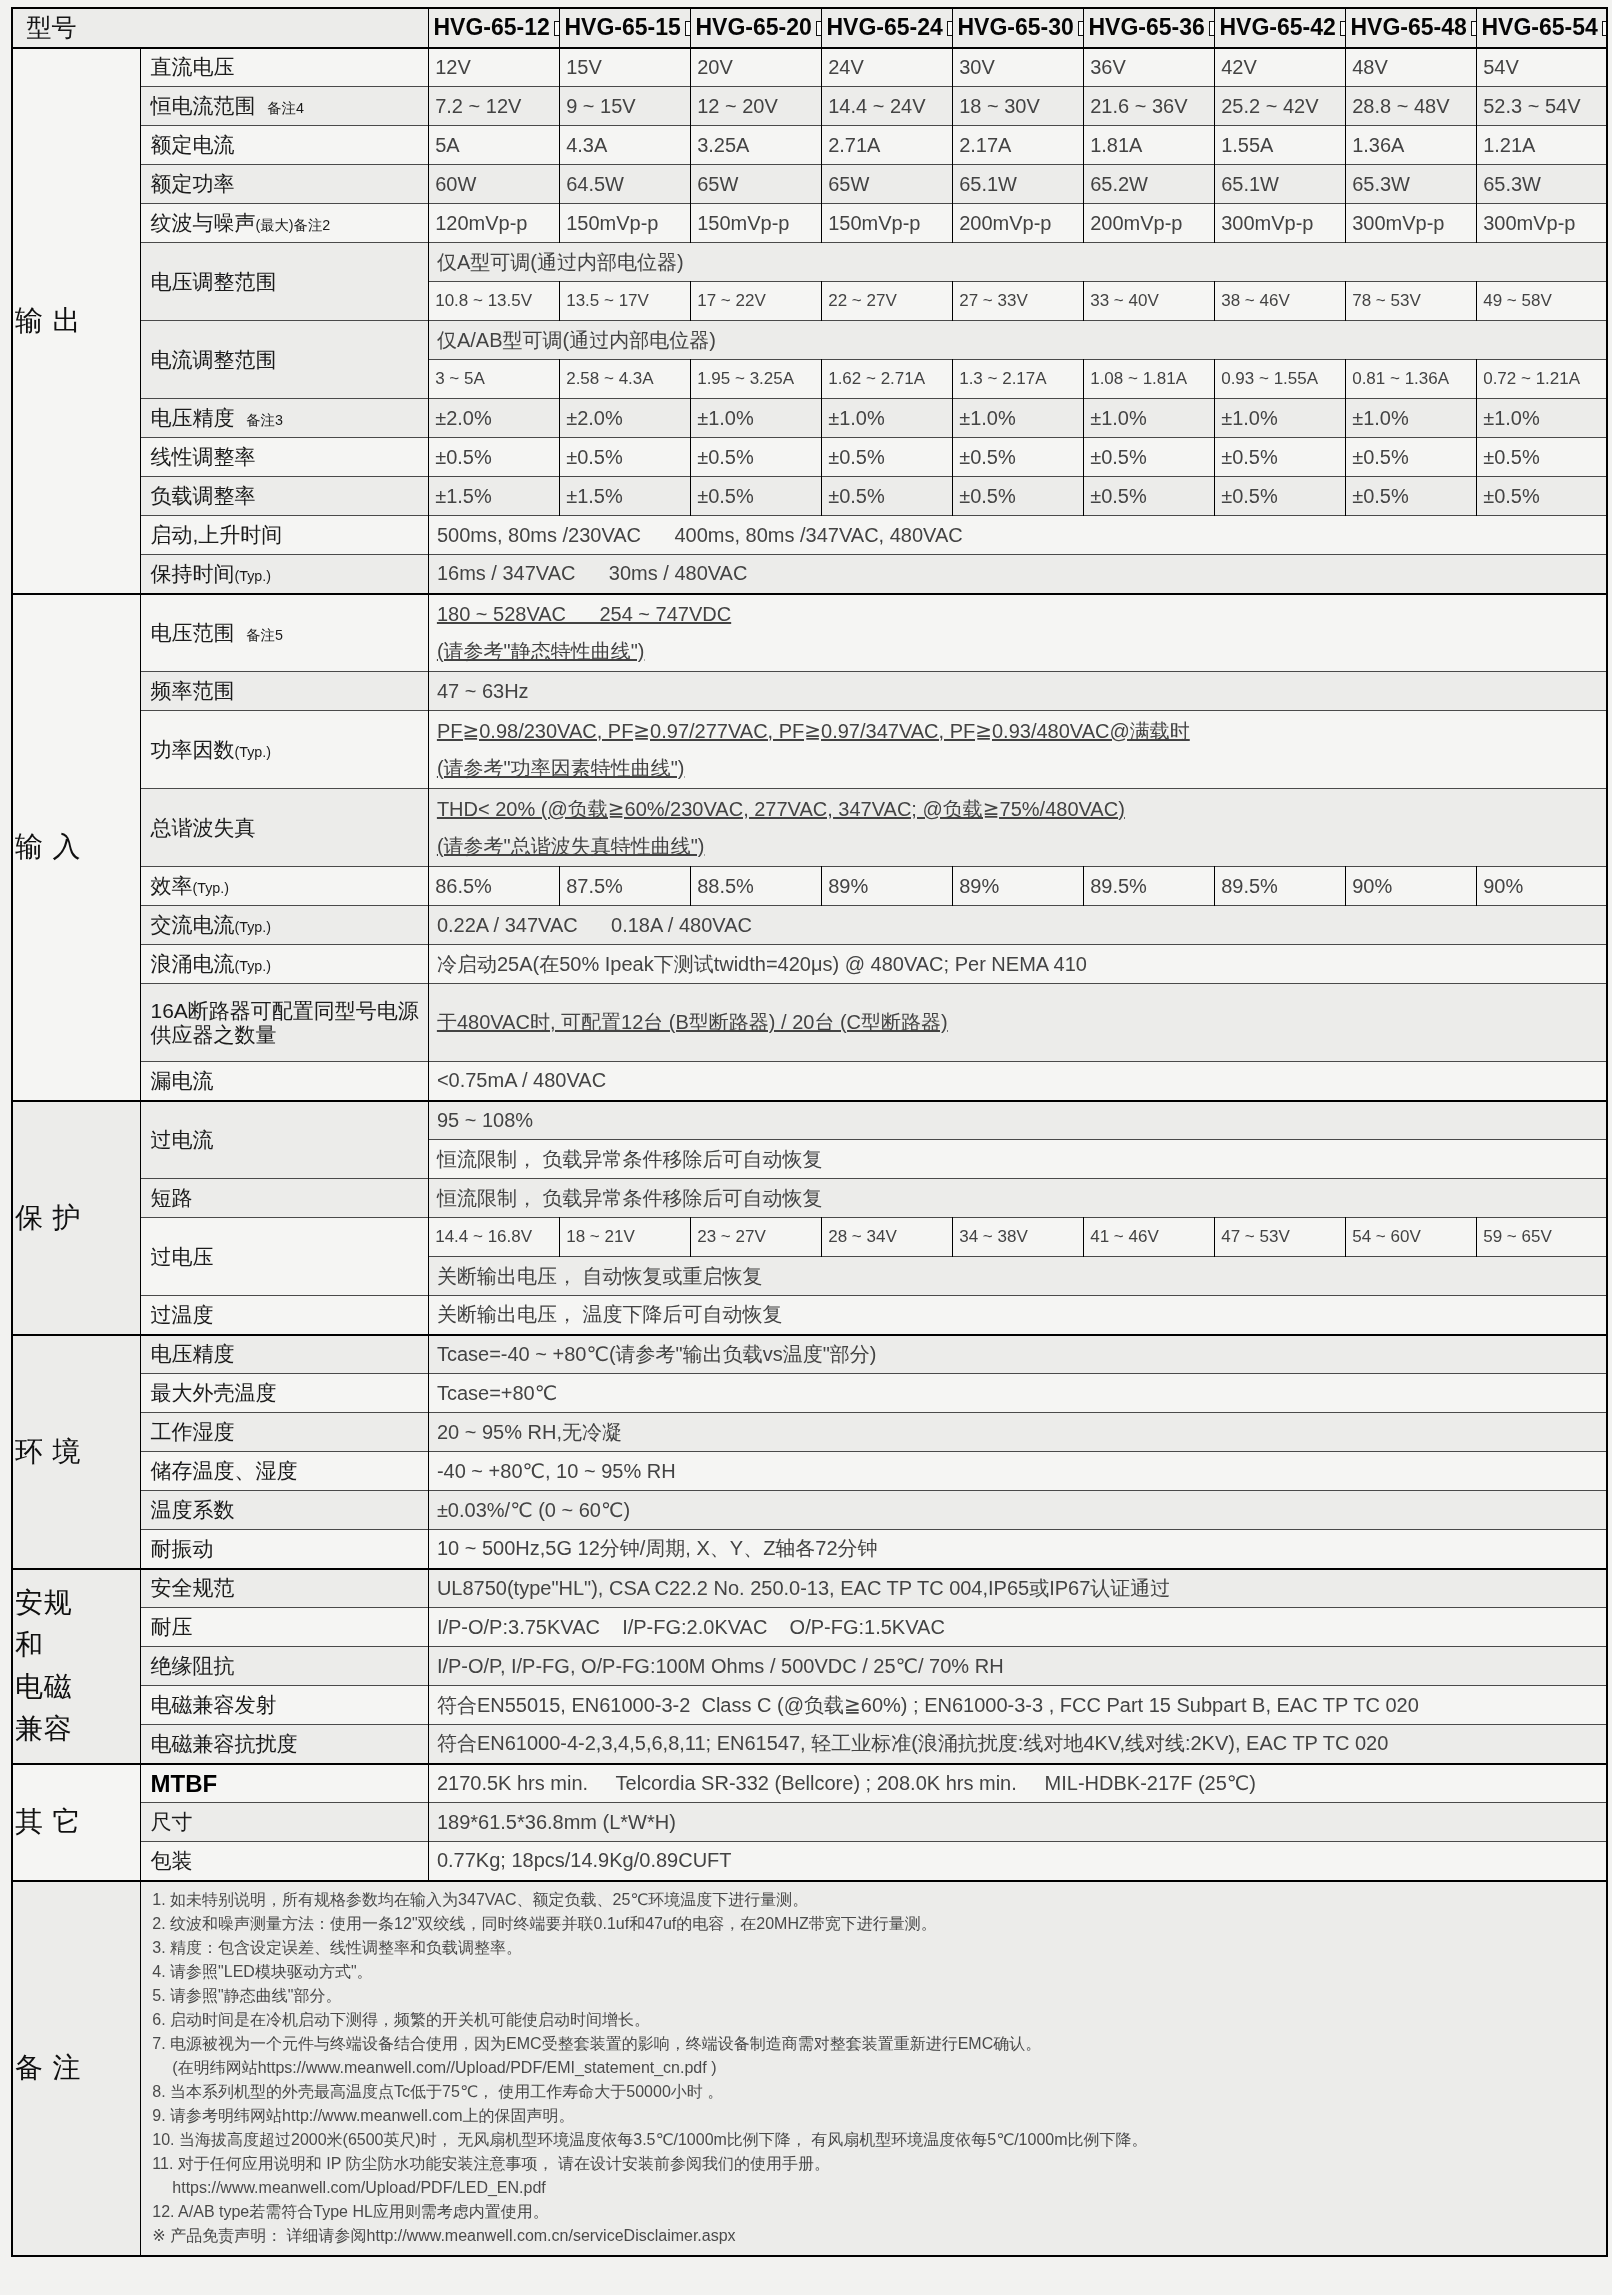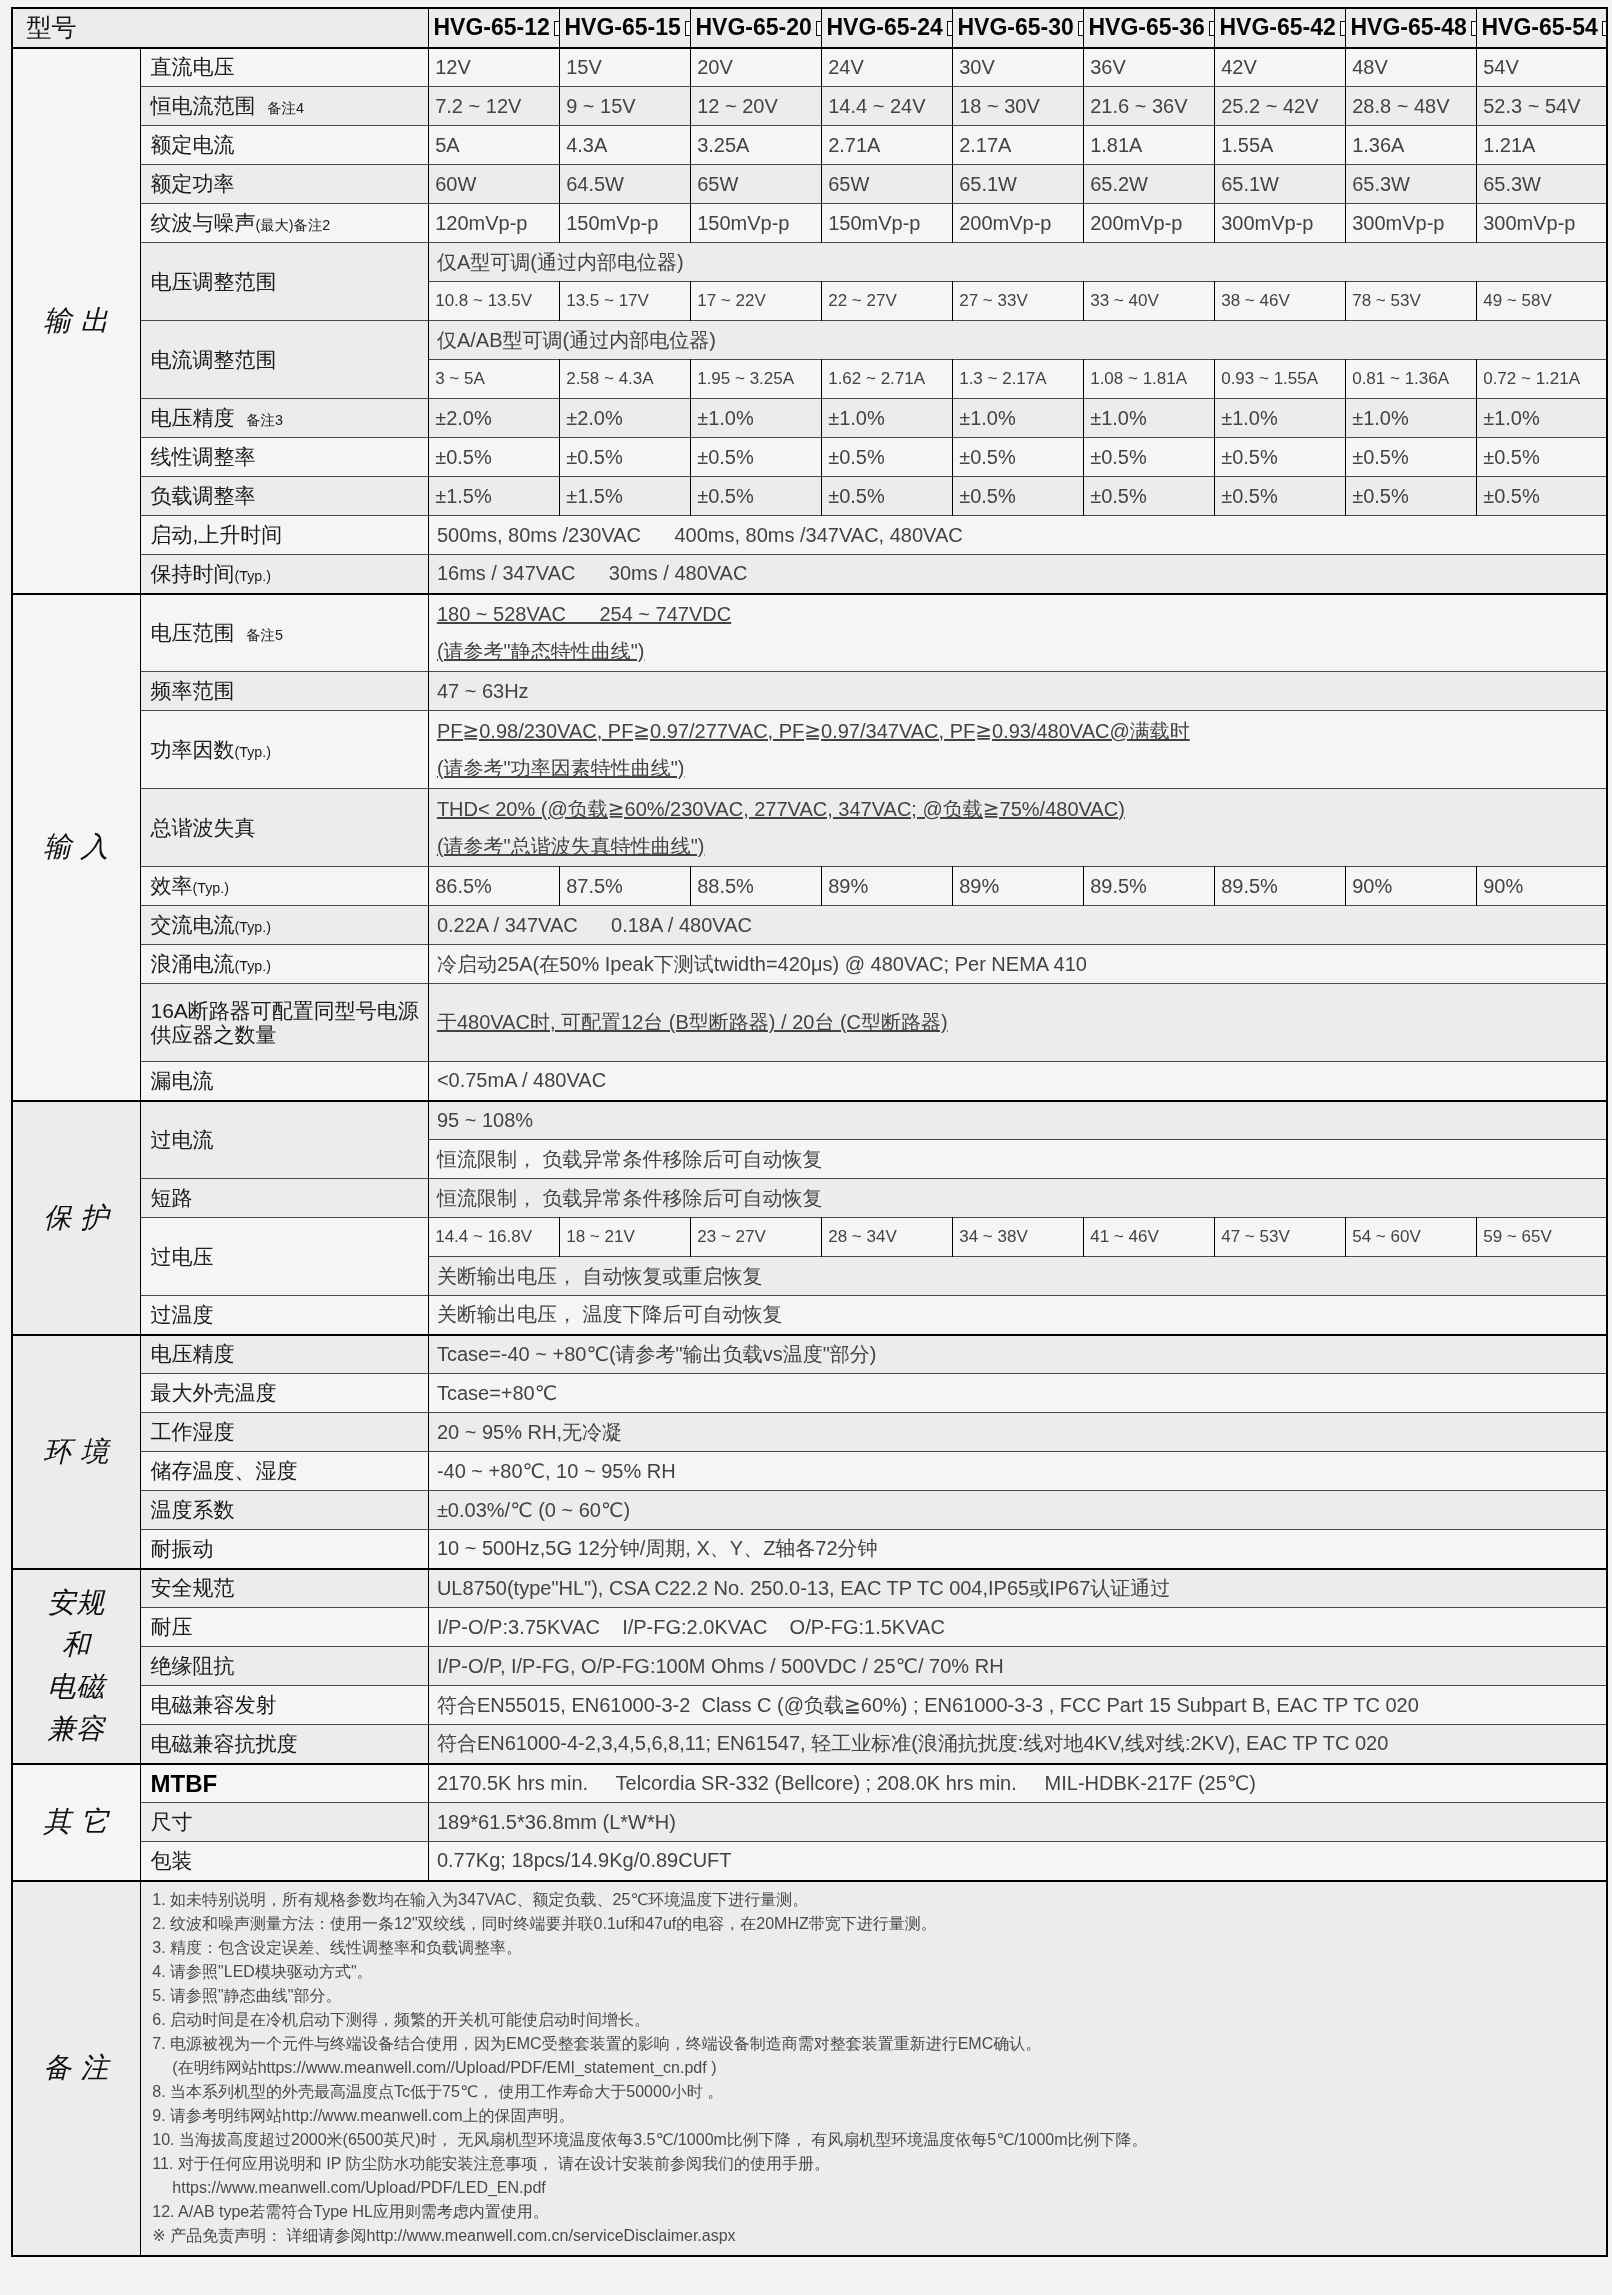--- a/index.html
+++ b/index.html
@@ -25,22 +25,22 @@
   tr.sec-start td{border-top:2.5px solid #000;}
   tr:nth-child(odd) td{background:#ececea;}
   tr:nth-child(even) td{background:#f5f5f3;}
   td.model-title{font-size:25px;color:#161616;padding-left:13.4px;}
   td.model{font-weight:bold;font-size:23px;color:#050505;padding:0.8px 5px;white-space:nowrap;}
   td.model::after{
     content:"";display:inline-block;width:12.6px;height:12.6px;
     border:1.7px solid #111;background:#fbfbfa;margin-left:4.2px;vertical-align:-0.8px;
   }
   td.sec{
-    font-size:28px;color:#101010;text-align:center;
-    white-space:pre-line;line-height:1.5;padding:0 2px;letter-spacing:0.8px;font-style:italic;
+    font-size:28px;color:#101010;
+    white-space:pre-line;line-height:1.5;padding:0 2px;letter-spacing:0.8px;
   }
   td.param{font-size:21px;color:#1b1b1b;line-height:1.15;padding-left:10px;}
   td.param .small{font-size:14.3px;color:#1b1b1b;}
   td.param .gap{margin-left:11.8px;margin-top:46px;}
   td.param.big{font-size:24px;font-weight:bold;color:#000;}
   td.val,td.span{font-size:20px;color:#434343;white-space:pre-wrap;}
   td.val{padding:0.8px 6.7px;white-space:nowrap;}
   td.val.compact{font-size:17px;}
   td.span .l2line{line-height:37px;text-decoration:underline;}
   td.notes{font-size:16px;color:#4a4a4a;line-height:24px;padding:6.7px 11.8px;vertical-align:top;}

